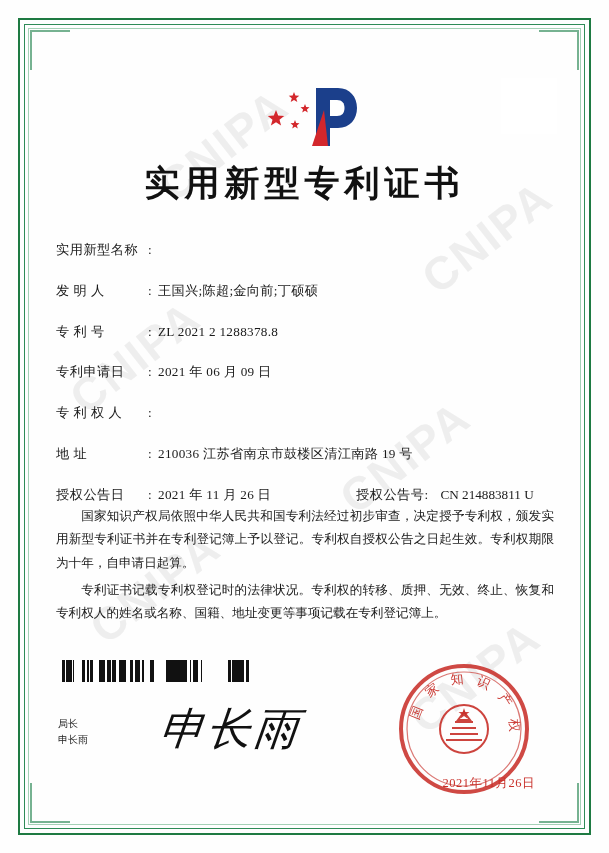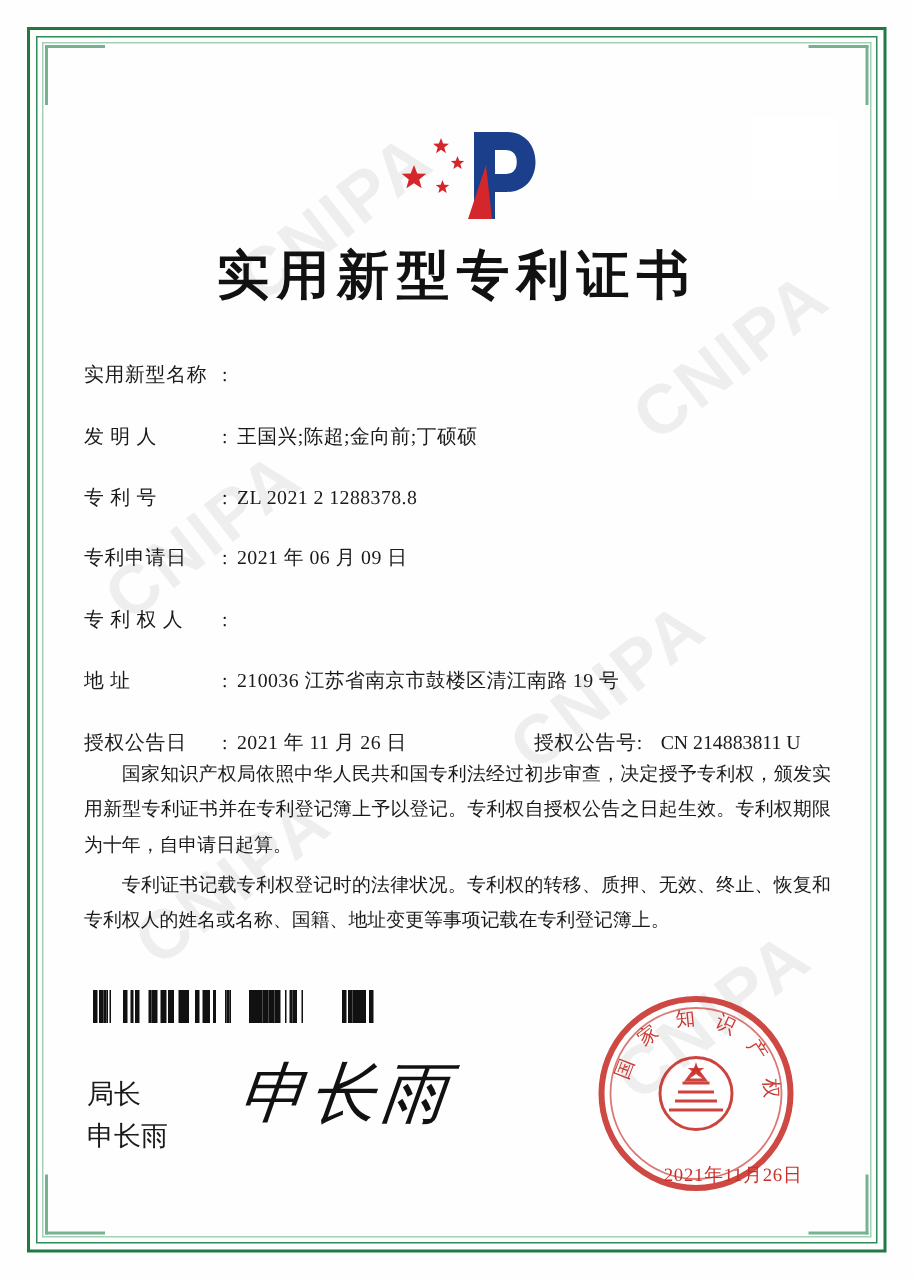--- a/index.html
+++ b/index.html
@@ -192,21 +192,21 @@
     display: flex;
     align-items: stretch;
   }
   .barcode span { display: block; height: 100%; }
 
   
   .sig-block {
     position: absolute;
     left: 58px;
     top: 716px;
-    font-size: 18px;
+    font-size: 10px;
     line-height: 1.55;
   }
   .handwriting {
     position: absolute;
     left: 160px;
     top: 700px;
     font-size: 44px;
     font-family: "DejaVu Serif", serif;
     font-style: italic;
     color: #111;

